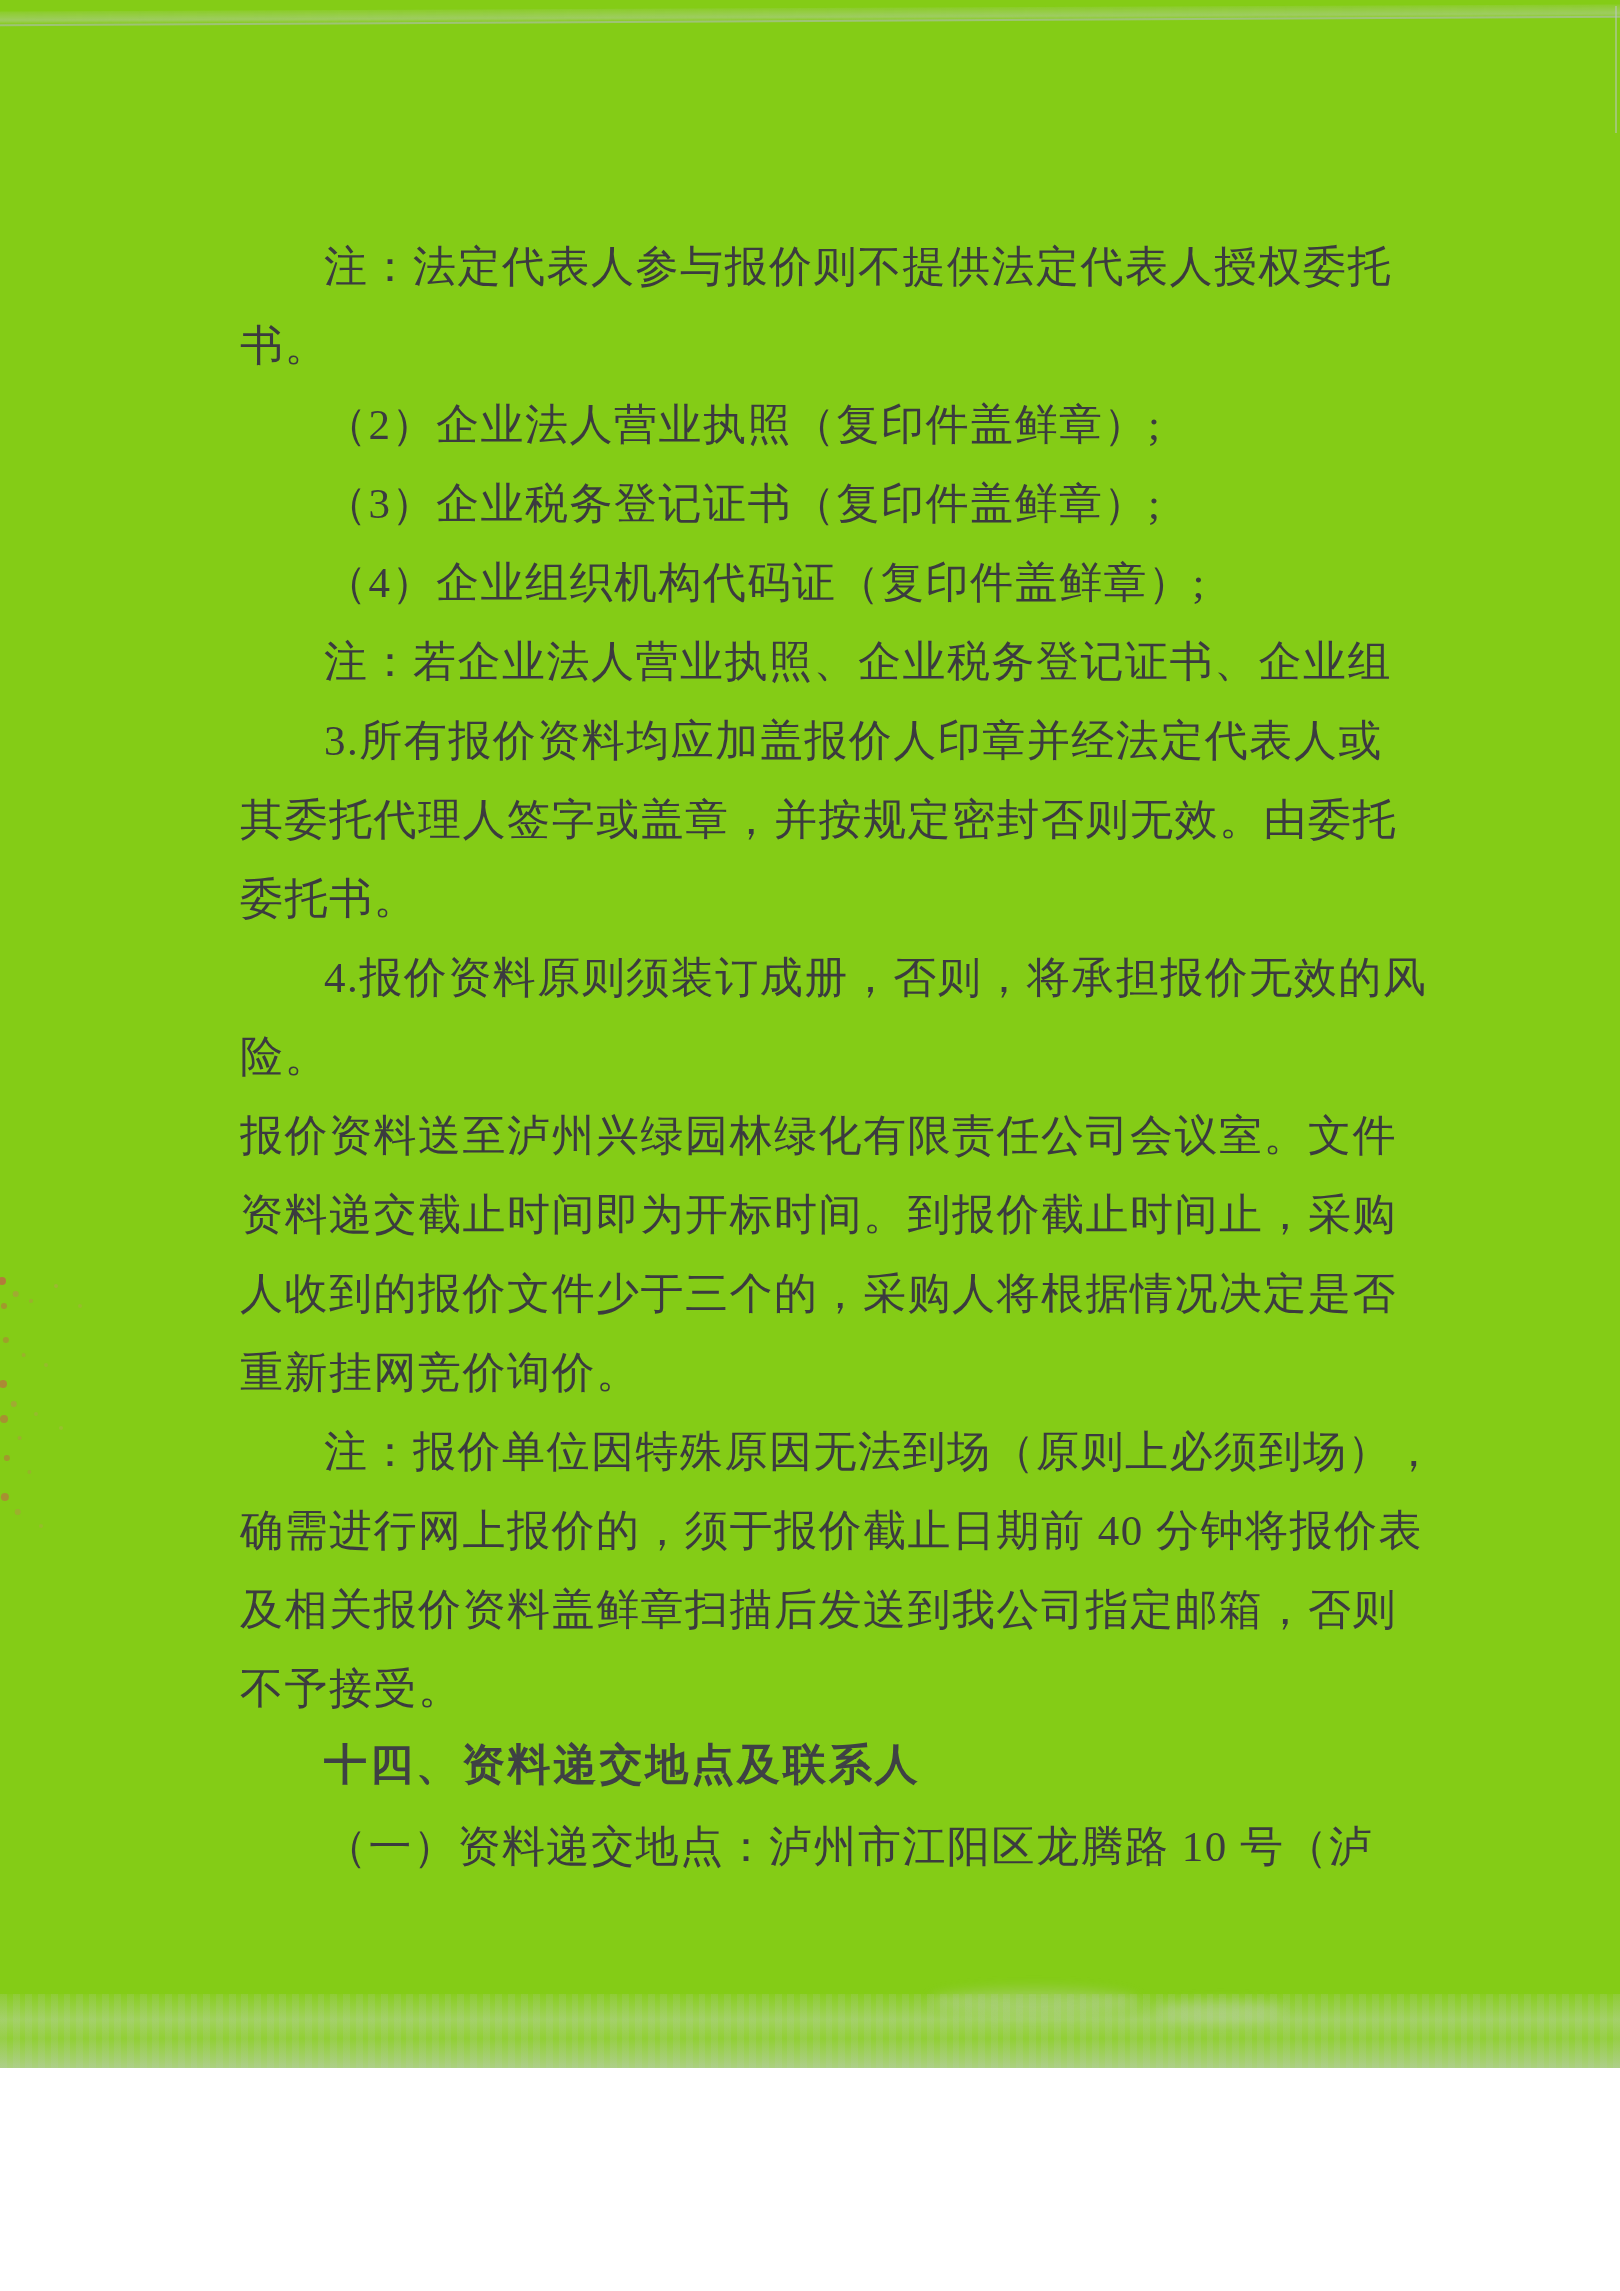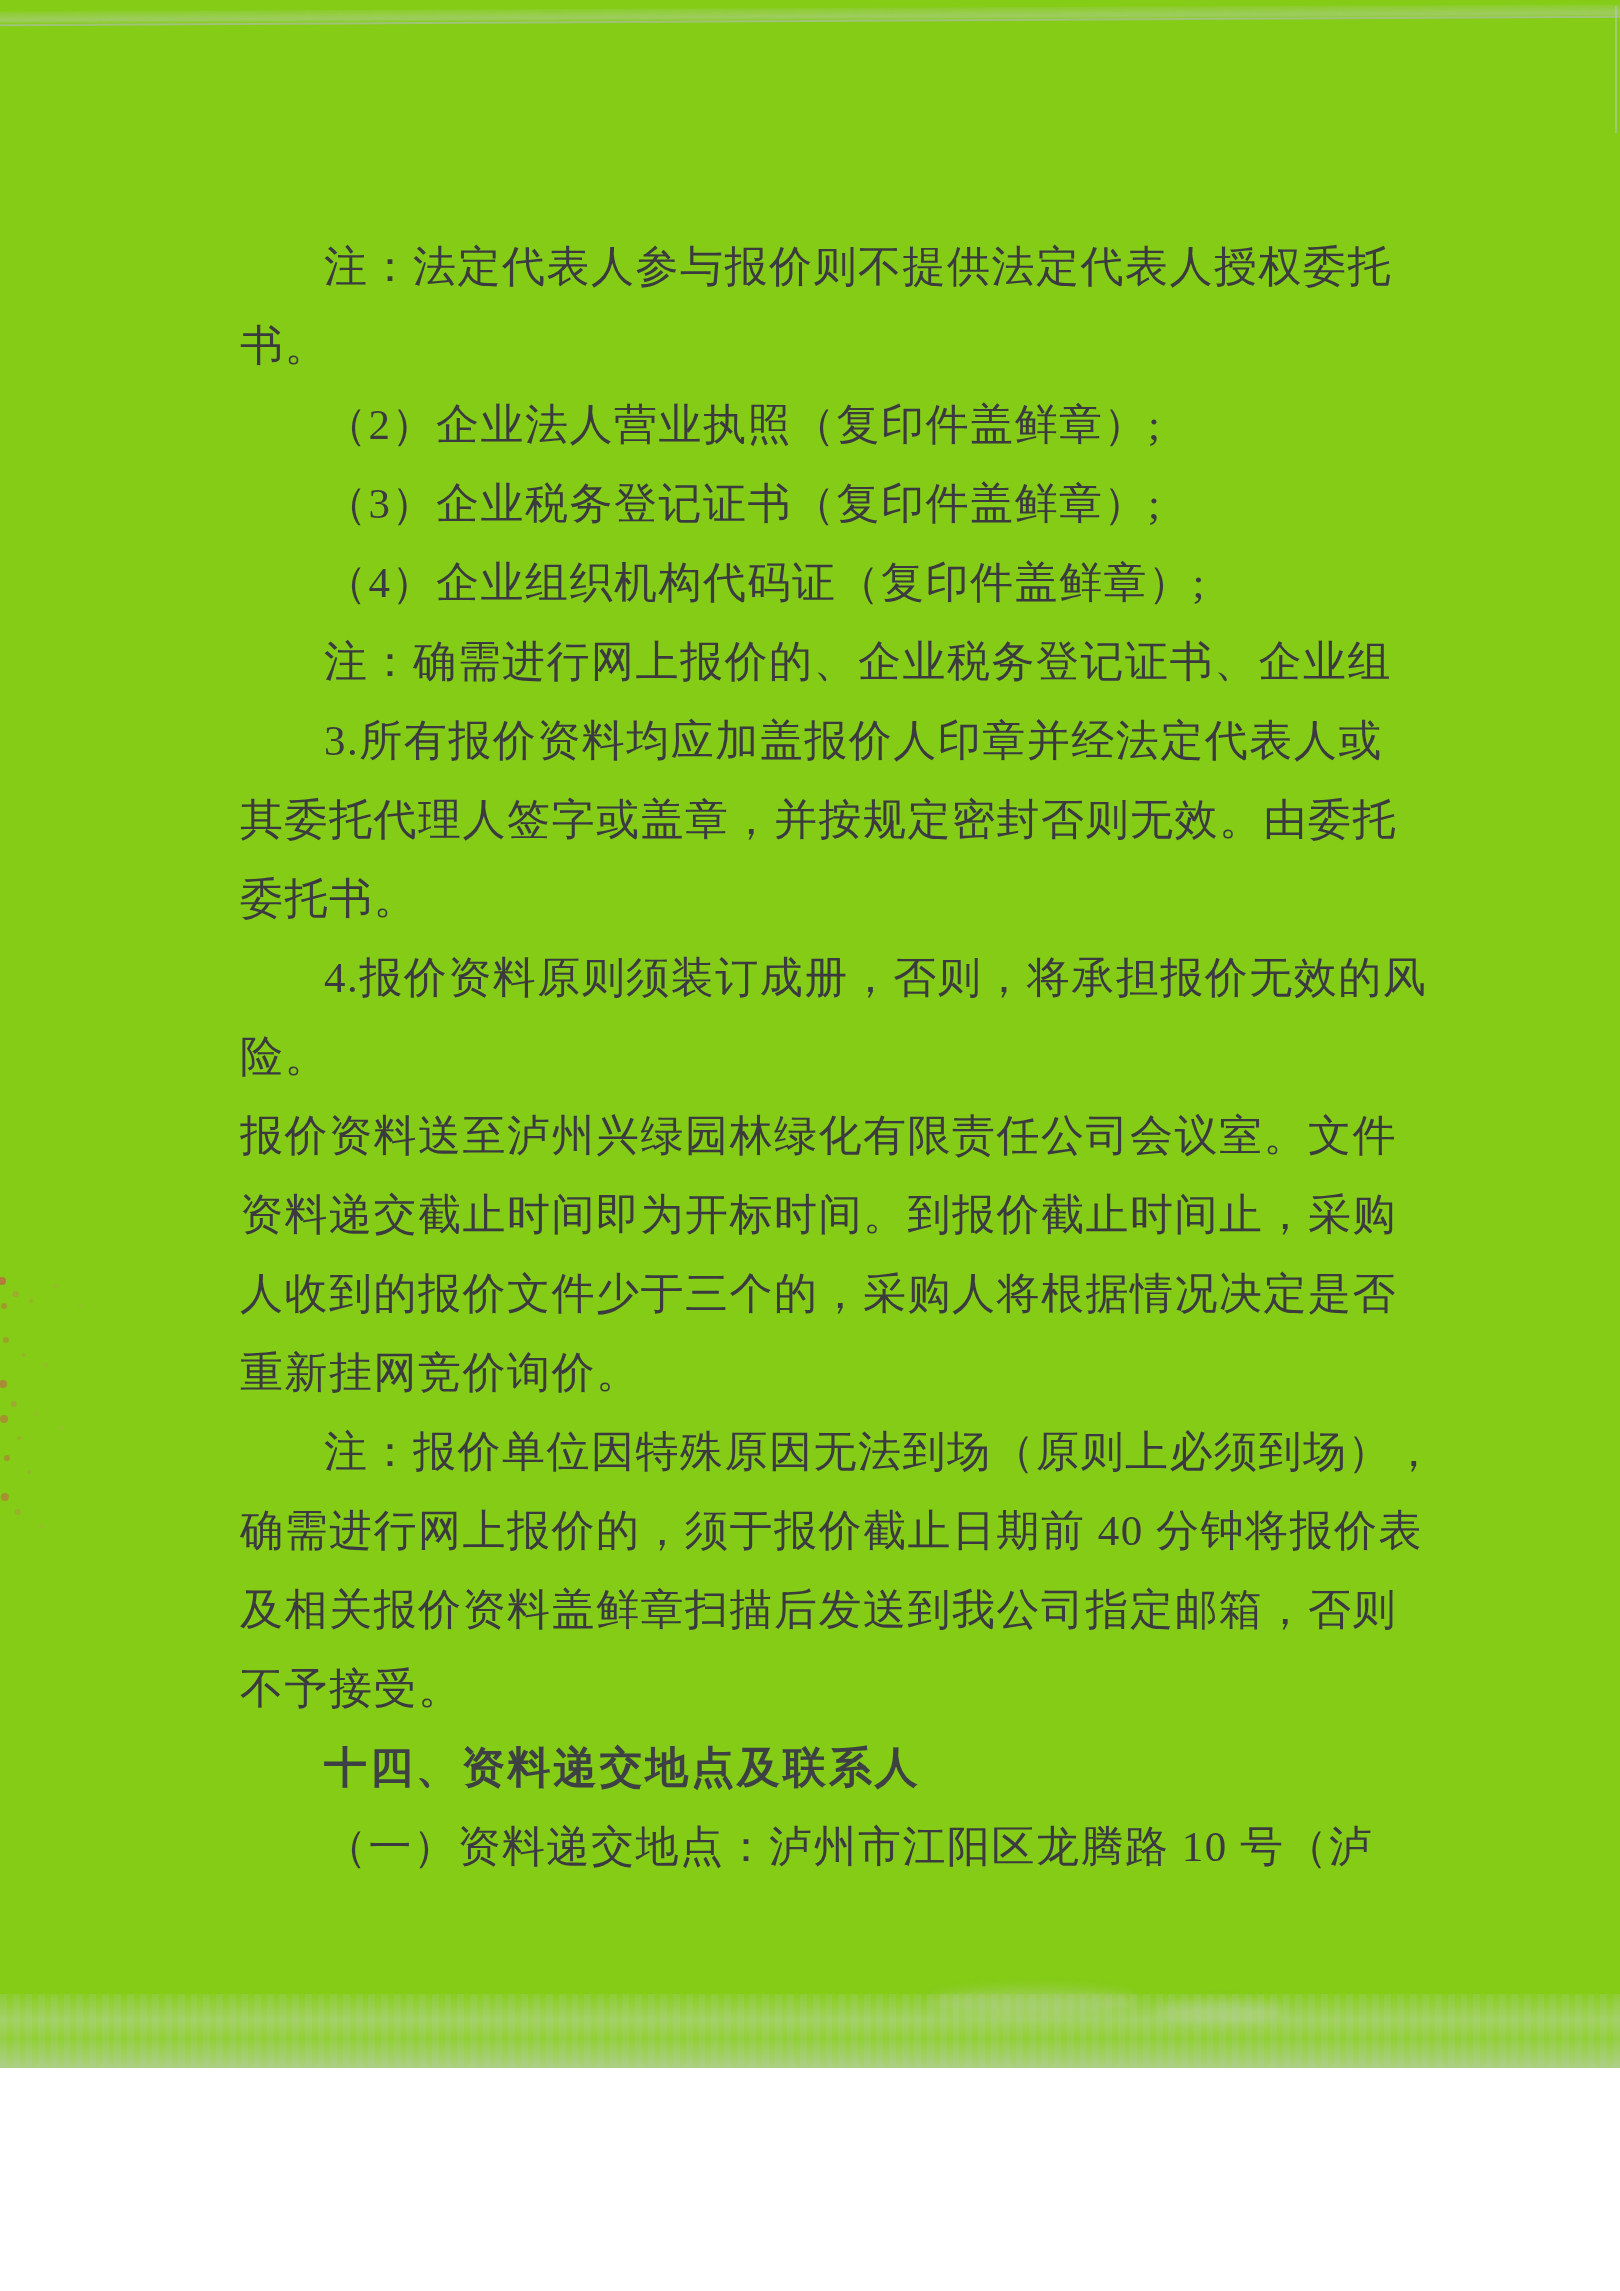--- a/index.html
+++ b/index.html
@@ -27,21 +27,21 @@
     height: 79px;
     line-height: 79px;
     font-size: 43px;
     letter-spacing: 1.5px;
     color: #3b3b3f;
     white-space: nowrap;
     overflow: visible;
   }
   .indent { text-indent: 84px; }
   .heading {
-    font-family: Liberation Serif, serif;
+    font-family: Liberation Mono, monospace;
     font-weight: 700;
     font-size: 43px;
     color: #3e4144;
     letter-spacing: 2.9px;
   }
 
   
   .page-number {
     position: absolute;
     top: 2115px;
@@ -171,21 +171,21 @@
   <div class="smudge-b"></div>
   <div class="bottom-dash-line"></div>
   <div class="bottom-noise-band"></div>
 
   <div class="textblock">
     <div class="ln indent">注：法定代表人参与报价则不提供法定代表人授权委托</div>
     <div class="ln">书。</div>
     <div class="ln indent">（2）企业法人营业执照（复印件盖鲜章）;</div>
     <div class="ln indent">（3）企业税务登记证书（复印件盖鲜章）;</div>
     <div class="ln indent">（4）企业组织机构代码证（复印件盖鲜章）;</div>
-    <div class="ln indent">注：确需进行网上报价的、企业税务登记证书、企业组</div>
+    <div class="ln indent">注：若企业法人营业执照、企业税务登记证书、企业组</div>
     <div class="ln indent">3.所有报价资料均应加盖报价人印章并经法定代表人或</div>
     <div class="ln">其委托代理人签字或盖章，并按规定密封否则无效。由委托</div>
     <div class="ln">委托书。</div>
     <div class="ln indent">4.报价资料原则须装订成册，否则，将承担报价无效的风</div>
     <div class="ln">险。</div>
     <div class="ln">报价资料送至泸州兴绿园林绿化有限责任公司会议室。文件</div>
     <div class="ln">资料递交截止时间即为开标时间。到报价截止时间止，采购</div>
     <div class="ln">人收到的报价文件少于三个的，采购人将根据情况决定是否</div>
     <div class="ln">重新挂网竞价询价。</div>
     <div class="ln indent">注：报价单位因特殊原因无法到场（原则上必须到场），</div>

